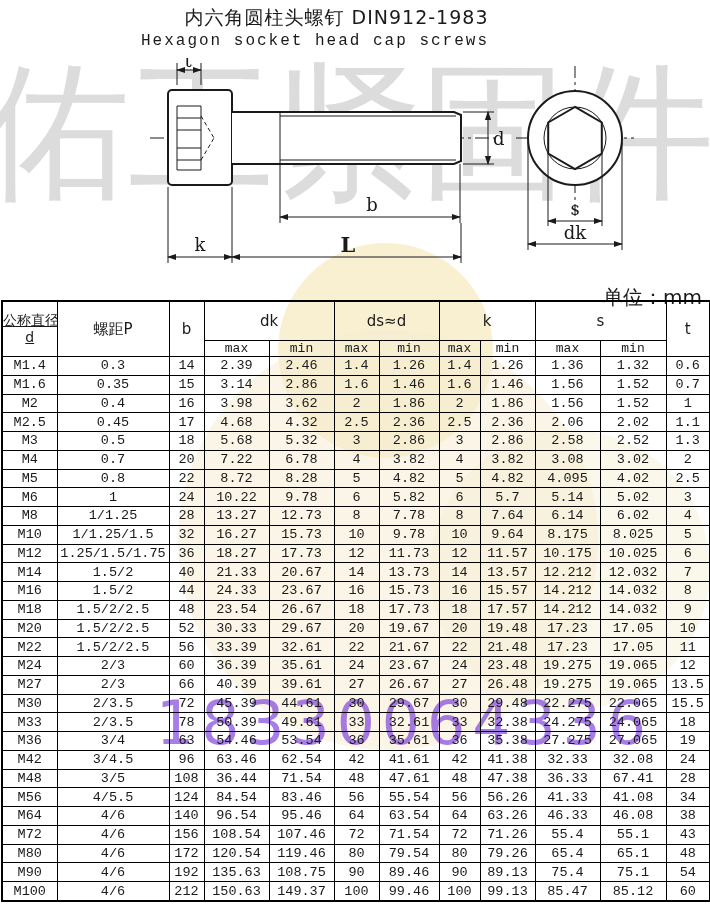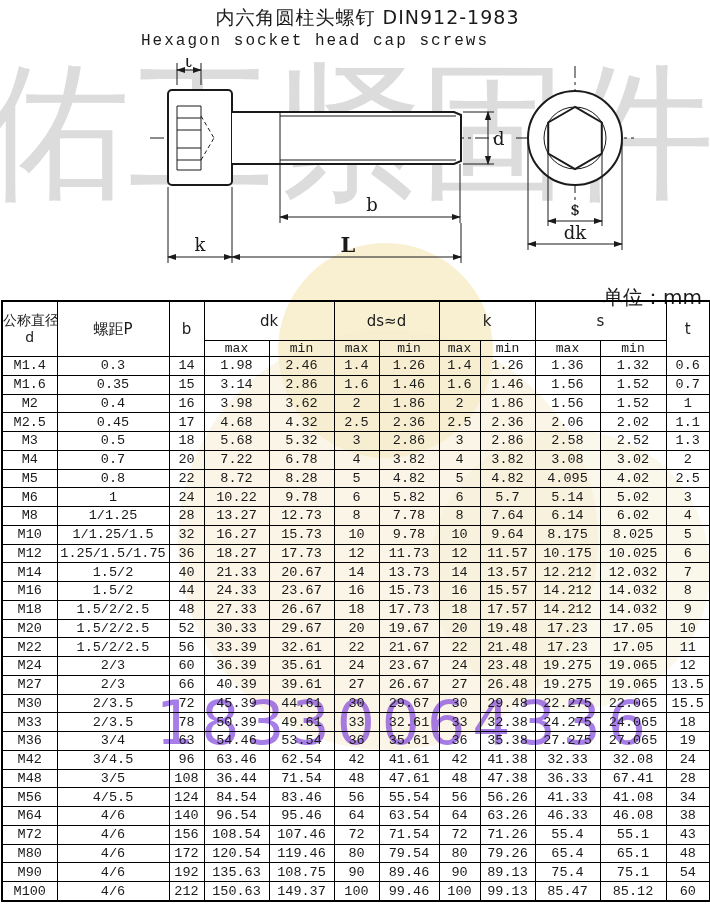--- a/index.html
+++ b/index.html
@@ -10,38 +10,38 @@
             font-size:148px;line-height:1;color:#dcdcdc;white-space:nowrap;z-index:0;letter-spacing:-2px;}
   #wm-phone{position:absolute;left:156px;top:688px;font-size:60px;letter-spacing:7px;
             color:#6d28d9;opacity:.6;z-index:0;font-family:"DejaVu Sans",sans-serif;}
   .wm-circle{position:absolute;border-radius:50%;z-index:0;}
   #wm-c1{left:278px;top:243px;width:215px;height:215px;background:#f4e2ab;opacity:.55;}
   #wm-c2{left:178px;top:330px;width:420px;height:420px;background:#f5edd2;opacity:.55;}
   #wm-c3{left:430px;top:430px;width:280px;height:280px;background:#f5edd2;opacity:.45;}
   .fg{position:relative;z-index:1;}
   
   #title-cn{position:absolute;top:5px;left:0;width:673px;text-align:center;
-            font-family:"DejaVu Sans",sans-serif;font-size:19px;letter-spacing:1px;margin-left:31px;}
+            font-family:"DejaVu Sans",sans-serif;font-size:19px;letter-spacing:1px;}
   #title-en{position:absolute;top:32px;left:0;width:630px;text-align:center;
             font-size:16px;letter-spacing:2px;}
   #unit-label{position:absolute;top:284px;right:8px;font-size:20px;
               font-family:"DejaVu Sans",sans-serif;}
   
   #drawing{position:absolute;left:0;top:58px;width:710px;height:240px;}
   
   #spec-table{position:absolute;left:1px;top:300px;width:708px;height:602px;
               border-collapse:collapse;table-layout:fixed;background:transparent;
               font-size:13.5px;z-index:1;}
   #spec-table td,#spec-table th{border:1px solid #000;text-align:center;vertical-align:middle;
               padding:0;font-weight:normal;overflow:hidden;white-space:nowrap;}
   #spec-table{border:2px solid #000;}
   #spec-table thead tr.h1 th{font-size:15px;font-family:"DejaVu Sans","Liberation Mono",sans-serif;height:38px;}
   #spec-table thead tr.h2 th{font-size:13px;height:15px;margin-left:46px;}
   #spec-table tbody td{height:17px;}
-  .hdr-2line{line-height:1.25;font-size:14px;}
+  .hdr-2line{line-height:1.25;font-size:14px;text-decoration:underline;}
 </style>
 </head>
 <body>
 
 <div id="wm-brand">佑工紧固件</div>
 <div class="wm-circle" id="wm-c1"></div>
 <div class="wm-circle" id="wm-c2"></div>
 <div class="wm-circle" id="wm-c3"></div>
 <div id="wm-phone">18330064336</div>
 
@@ -178,21 +178,21 @@
         <th>min</th>
         <th>max</th>
         <th>min</th>
       </tr>
     </thead>
     <tbody>
         <tr>
           <td>M1.4</td>
           <td>0.3</td>
           <td>14</td>
-          <td>1.98</td>
+          <td>2.39</td>
           <td>2.46</td>
           <td>1.4</td>
           <td>1.26</td>
           <td>1.4</td>
           <td>1.26</td>
           <td>1.36</td>
           <td>1.32</td>
           <td>0.6</td>
         </tr>
         <tr>
@@ -360,21 +360,21 @@
           <td>16</td>
           <td>15.57</td>
           <td>14.212</td>
           <td>14.032</td>
           <td>8</td>
         </tr>
         <tr>
           <td>M18</td>
           <td>1.5/2/2.5</td>
           <td>48</td>
-          <td>27.33</td>
+          <td>23.54</td>
           <td>26.67</td>
           <td>18</td>
           <td>17.73</td>
           <td>18</td>
           <td>17.57</td>
           <td>14.212</td>
           <td>14.032</td>
           <td>9</td>
         </tr>
         <tr>

